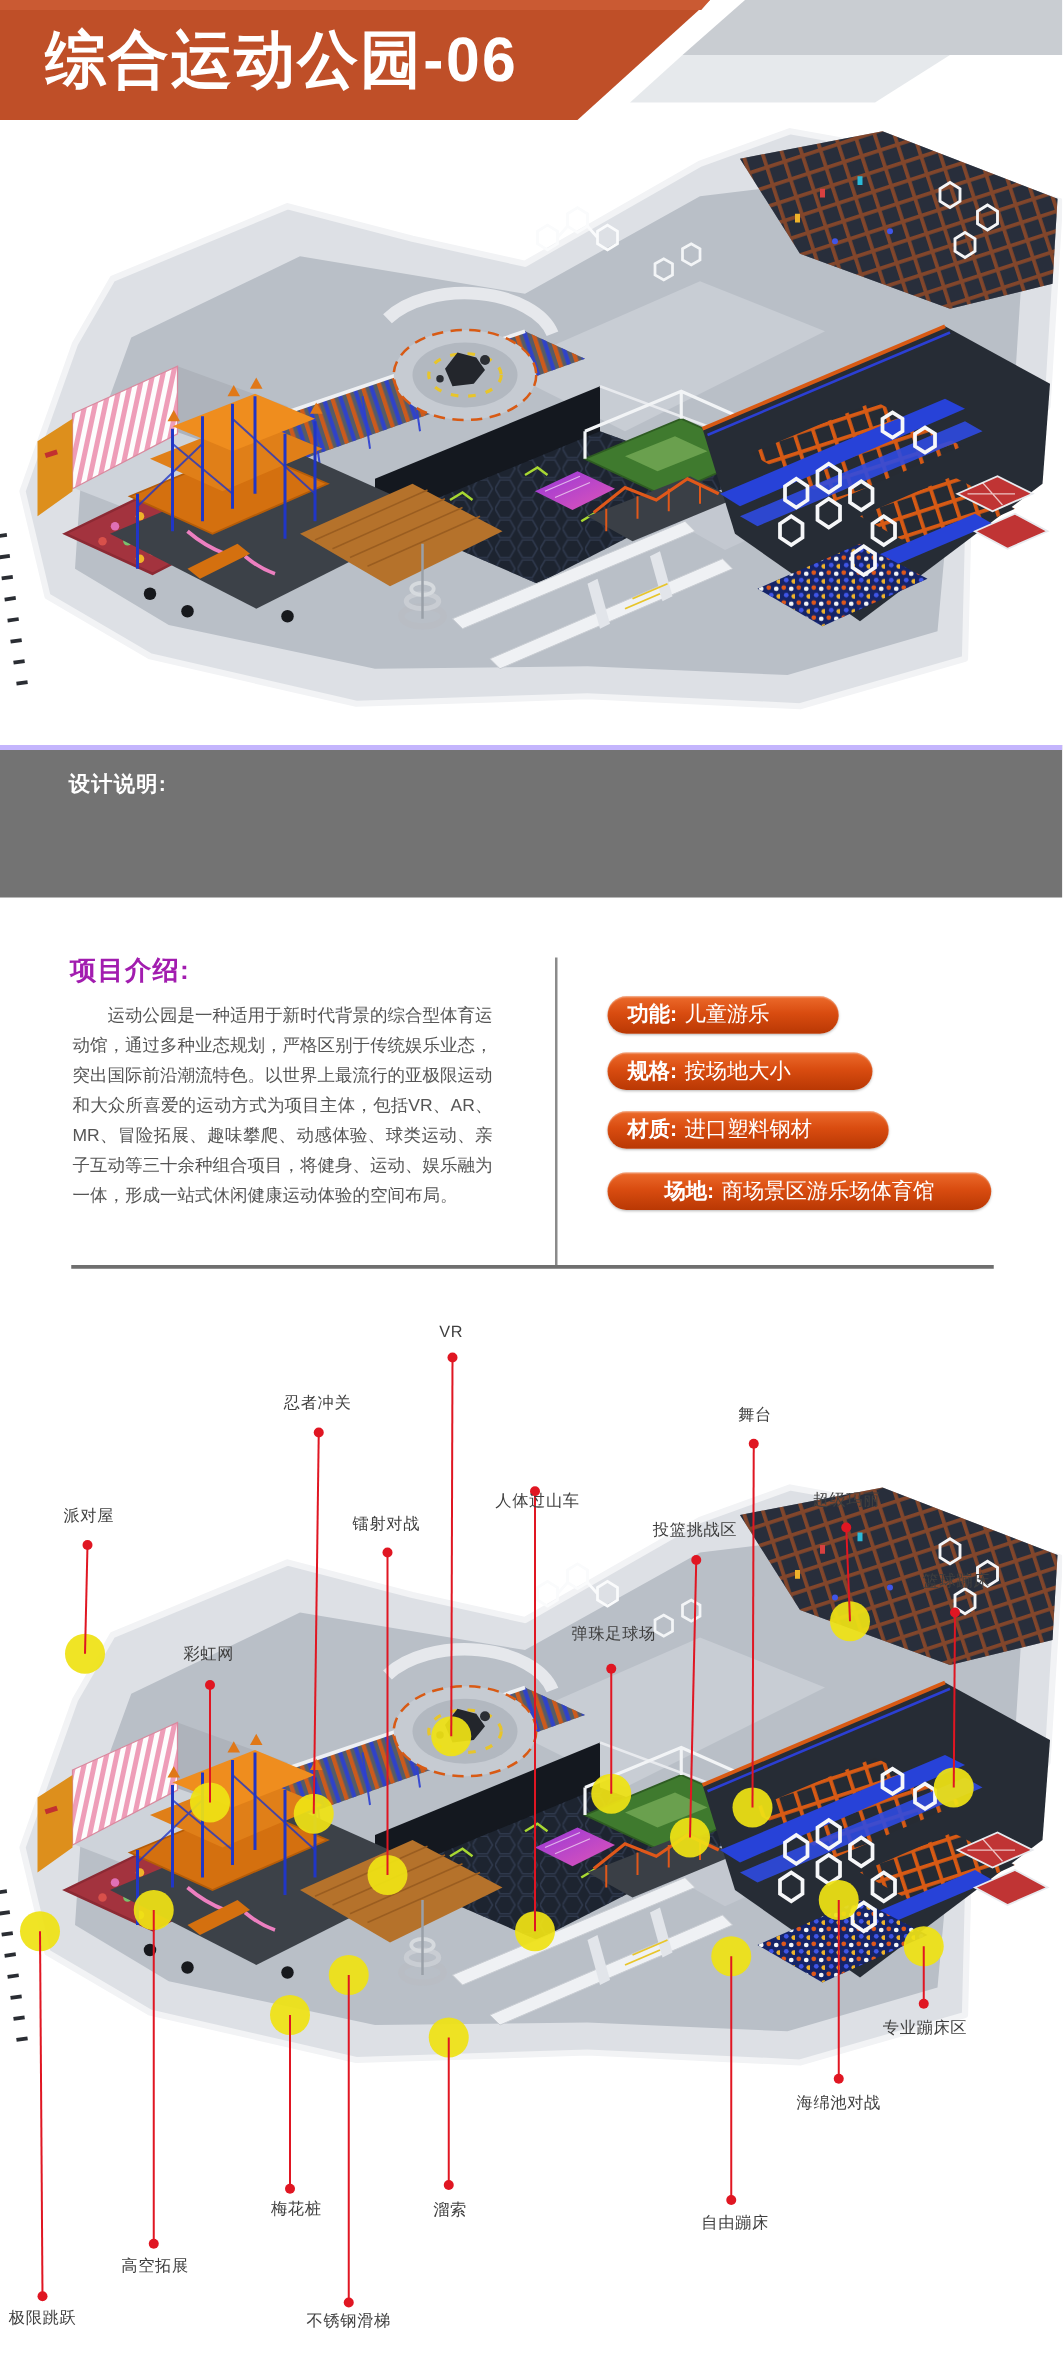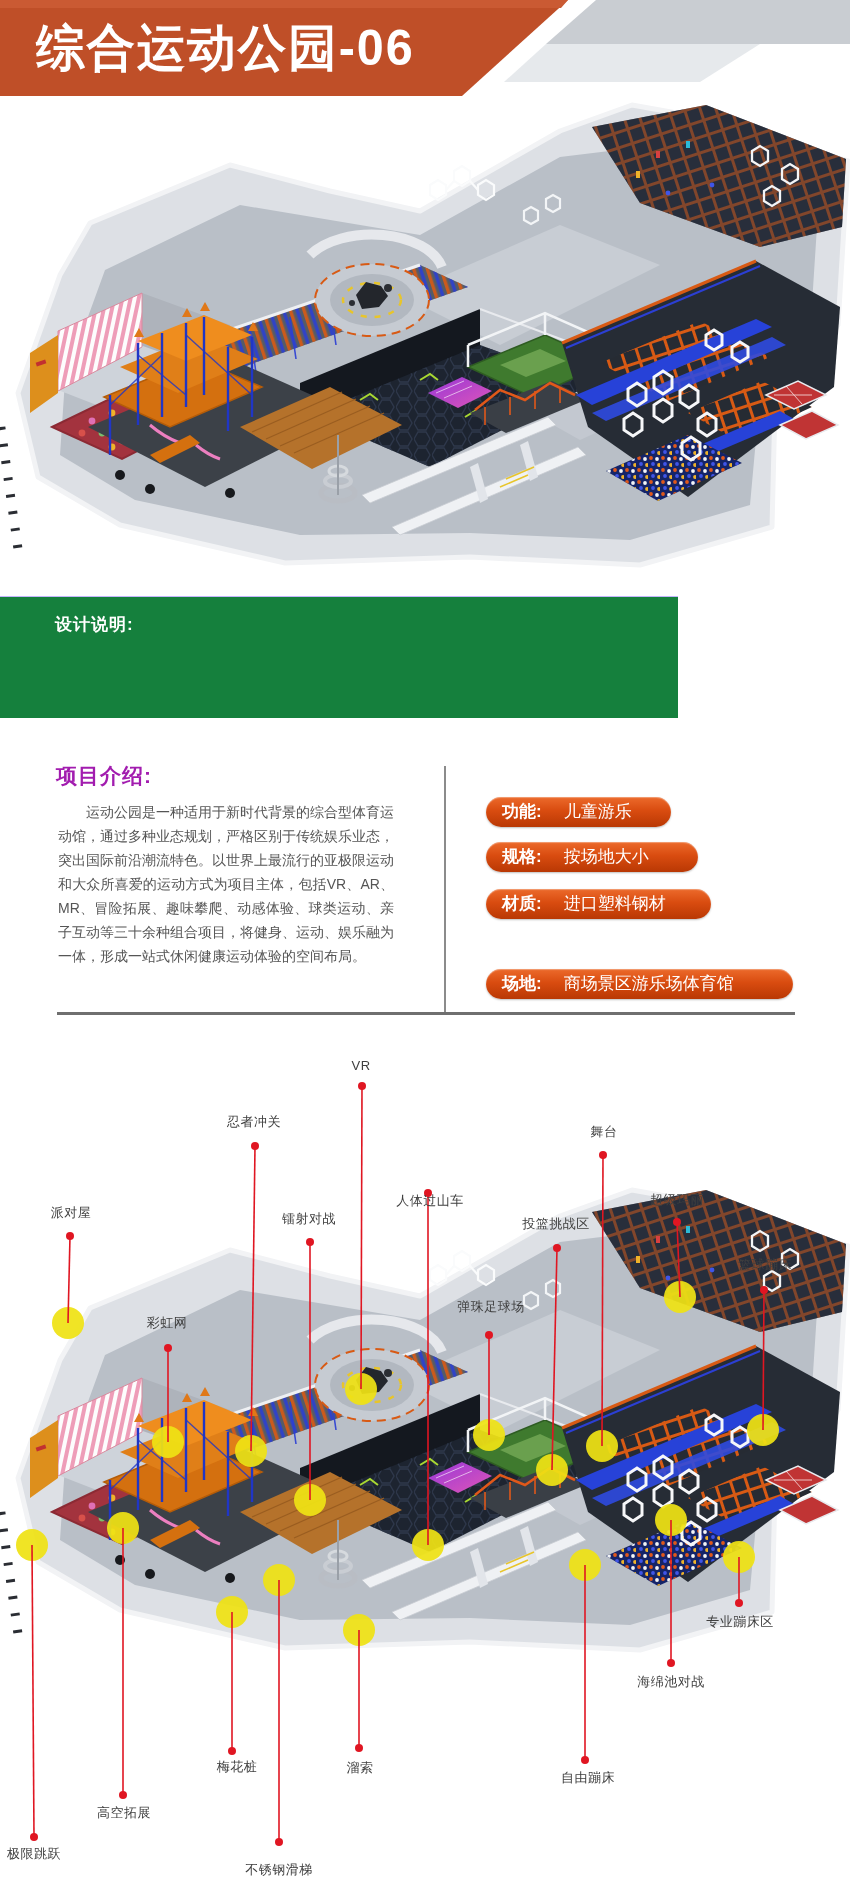--- a/index.html
+++ b/index.html
@@ -11,42 +11,42 @@
   #header svg{position:absolute;left:0;top:0;}
   #page-title{position:absolute;left:36px;top:6px;height:84px;line-height:84px;
     font-size:50px;font-weight:900;color:#ffffff;letter-spacing:2px;transform:scaleX(.97);transform-origin:left;}
 
   
   .fig{position:absolute;left:0;width:850px;height:505px;}
   #fig1{top:95px;}
   #fig2{top:1180px;}
 
   
-  #design-section{position:absolute;left:0;top:596px;width:678px;height:122px;
-    background:#15803d;border-top:1px solid #c4b5fd;box-sizing:border-box;}
+  #design-section{position:absolute;left:0;top:596px;width:850px;height:122px;
+    background:#737373;border-top:4px solid #c4b5fd;box-sizing:border-box;}
   #design-heading{position:absolute;left:55px;top:16px;font-size:17px;font-weight:bold;color:#ffffff;letter-spacing:1px;}
   #design-body{position:absolute;left:55px;top:44px;width:740px;font-size:14.5px;line-height:26px;color:#f0f2f4;}
 
   
   #intro-heading{position:absolute;left:56px;top:762px;font-size:21px;font-weight:bold;color:#a21caf;letter-spacing:1px;}
   #intro-body{position:absolute;left:58px;top:800px;width:336px;font-size:14px;line-height:24px;
     color:#555;text-align:justify;text-indent:2em;}
   #divider-v{position:absolute;left:444px;top:766px;width:2px;height:246px;background:#8b8b8b;}
   #divider-h{position:absolute;left:57px;top:1012px;width:738px;height:3px;background:#6f6f6f;}
 
   
   .pill{position:absolute;left:486px;height:30px;border-radius:16px;
     background:linear-gradient(180deg,#ec6a2b 0%,#d94c10 45%,#b93804 100%);
     box-shadow:inset 0 1px 1px rgba(255,255,255,.35), 0 1px 2px rgba(0,0,0,.25);
     color:#fff;white-space:nowrap;padding:0 16px;line-height:30px;font-size:17px;box-sizing:border-box;}
-  .pill b{font-weight:bold;margin-right:22px;}
+  .pill b{font-weight:bold;margin-right:6px;}
   #pill-0{top:797px;width:185px;}
   #pill-1{top:842px;width:212px;}
   #pill-2{top:889px;width:225px;}
-  #pill-3{top:969px;width:307px;}
+  #pill-3{top:938px;width:307px;text-align:center;}
 
   
   #annotation-layer{position:absolute;left:0;top:0;width:850px;height:1895px;pointer-events:none;}
   .anno-label{position:absolute;transform:translate(-50%,-50%);white-space:nowrap;
     font-size:13px;color:#3f3f3f;letter-spacing:.5px;}
 </style>
 </head>
 <body>
 
 <div id="page">
@@ -372,16 +372,16 @@
       <div class="anno-label" style="left: 765px; top: 1265px;">篮球蹦床</div>
       <div class="anno-label" style="left: 491px; top: 1307px;">弹珠足球场</div>
       <div class="anno-label" style="left: 167px; top: 1323px;">彩虹网</div>
       <div class="anno-label" style="left: 740px; top: 1622px;">专业蹦床区</div>
       <div class="anno-label" style="left: 671px; top: 1682px;">海绵池对战</div>
       <div class="anno-label" style="left: 588px; top: 1778px;">自由蹦床</div>
       <div class="anno-label" style="left: 360px; top: 1768px;">溜索</div>
       <div class="anno-label" style="left: 237px; top: 1767px;">梅花桩</div>
       <div class="anno-label" style="left: 124px; top: 1813px;">高空拓展</div>
       <div class="anno-label" style="left: 34px; top: 1854px;">极限跳跃</div>
-      <div class="anno-label" style="left: 279px; top: 1857px; margin-top: 13px;">不锈钢滑梯</div>
+      <div class="anno-label" style="left: 279px; top: 1857px;">不锈钢滑梯</div>
     </div>
 
 </div>
 
 </body></html>

